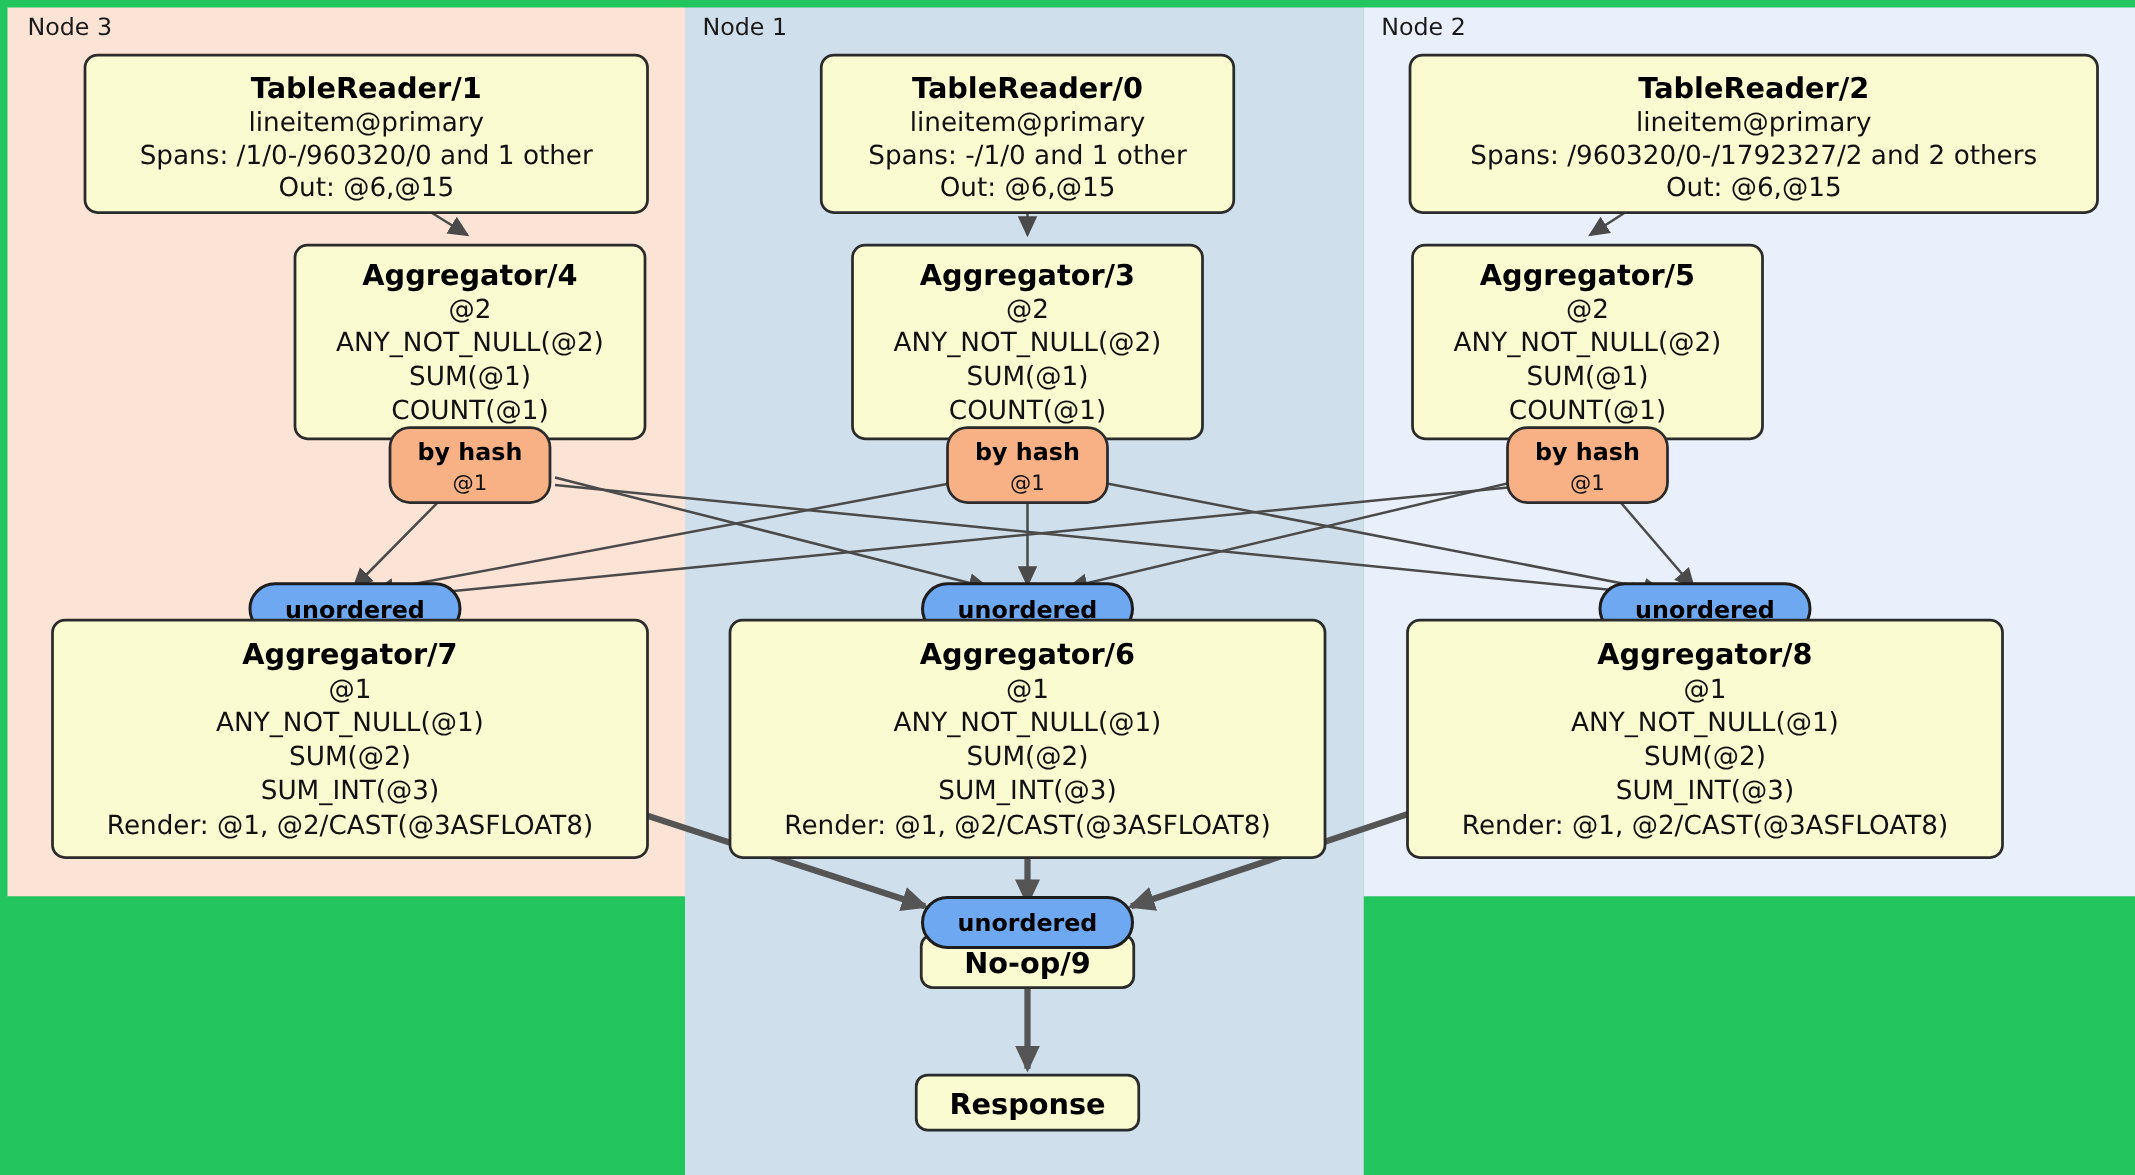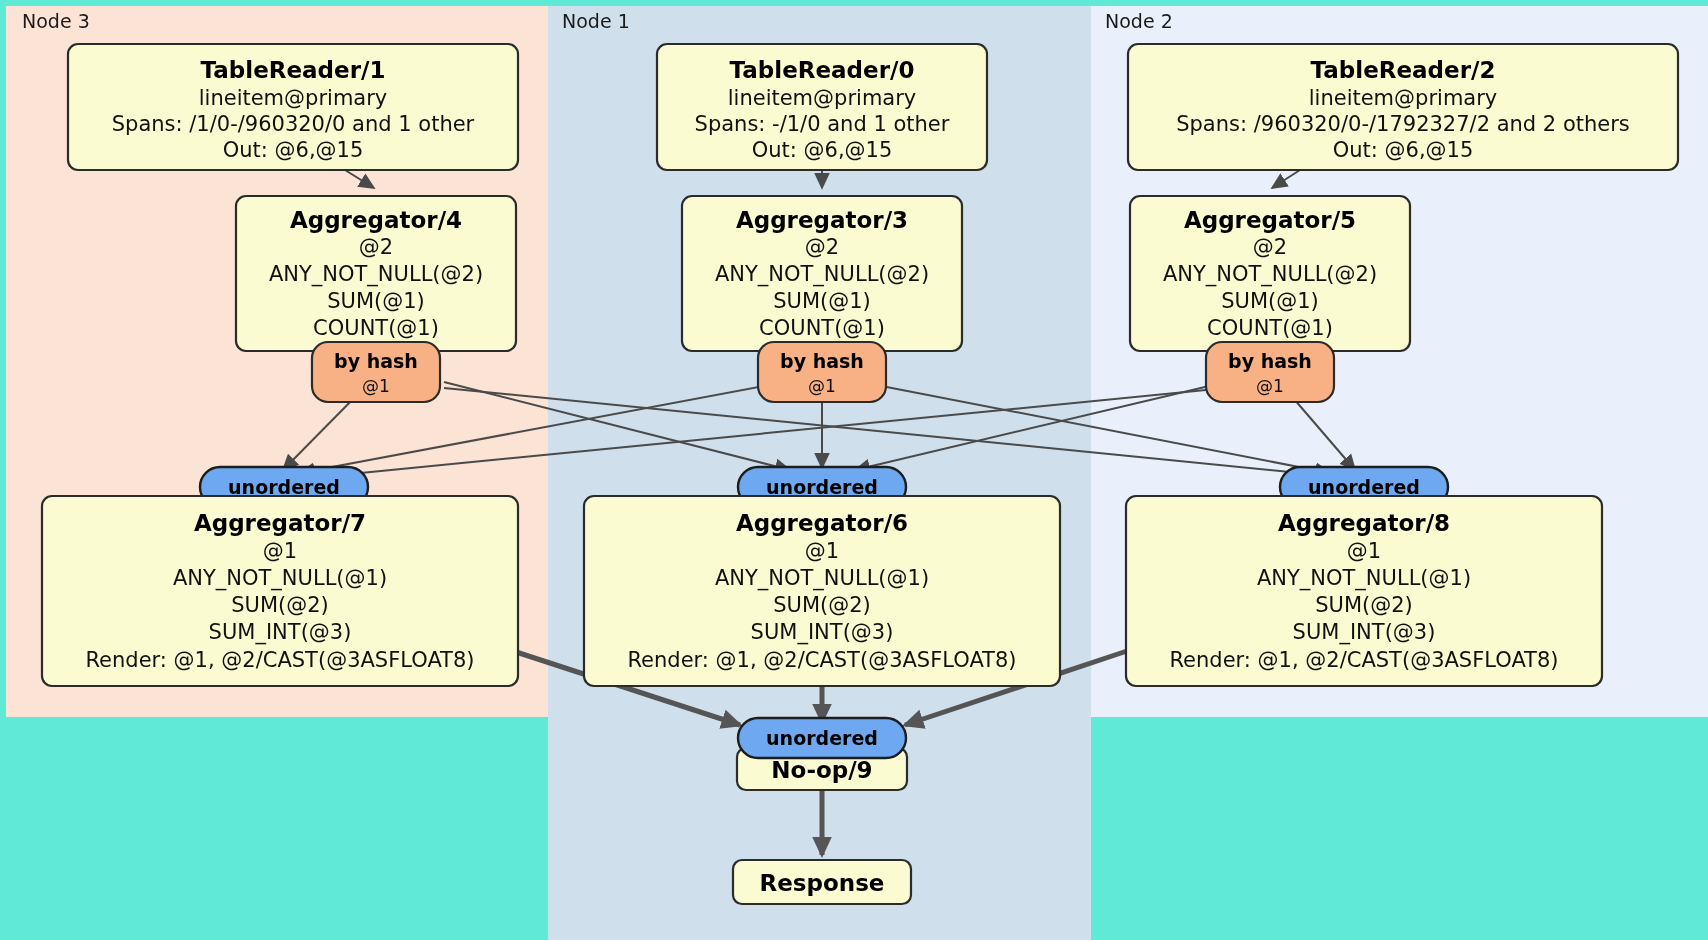--- a/index.html
+++ b/index.html
@@ -1,17 +1,17 @@
 <!DOCTYPE html>
 <html><head>
 <meta charset="utf-8">
 <style>
   html,body{margin:0;padding:0;background:#ffffff;}
   body{font-family:"DejaVu Sans","Liberation Sans",sans-serif;}
-  #stage{position:relative;width:1708px;height:940px;background:#5eead4;overflow:hidden;}
+  #stage{position:relative;width:1708px;height:940px;background:#22c55e;overflow:hidden;}
   svg{display:block;}
   .node-label{font-size:19px;fill:#1a1a1a;font-family:"DejaVu Sans","Liberation Sans",sans-serif;}
   .box-title{font-size:23px;font-weight:bold;fill:#000000;font-family:"DejaVu Sans","Liberation Sans",sans-serif;}
   .box-line{font-size:21px;fill:#111111;font-family:"DejaVu Sans","Liberation Sans",sans-serif;}
   .pill-title{font-size:19px;font-weight:bold;fill:#000000;font-family:"DejaVu Sans","Liberation Sans",sans-serif;}
   .pill-sub{font-size:17px;fill:#111111;font-family:"DejaVu Sans","Liberation Sans",sans-serif;}
   .proc-box{fill:#fbfbd2;stroke:#2b2b2b;stroke-width:2.2;}
   .panel{stroke:none;}
   .edge-thin{stroke:#4a4a4a;stroke-width:2;fill:none;}
   .edge-thick{stroke:#555555;stroke-width:5;fill:none;}

